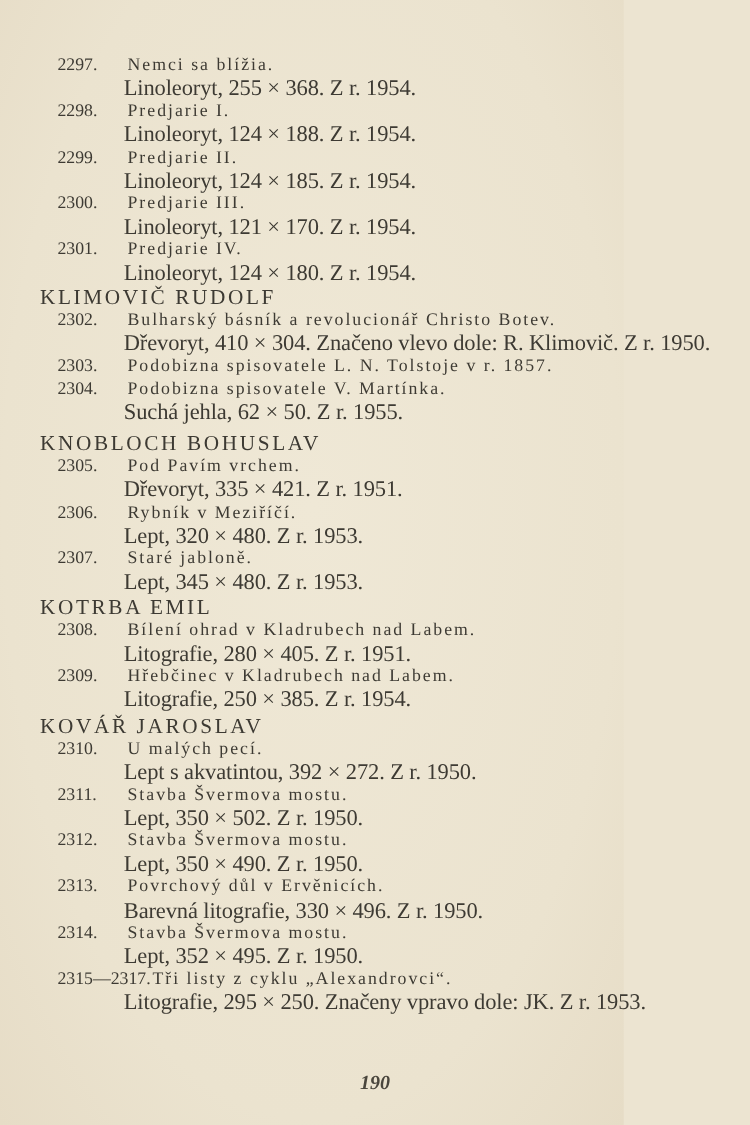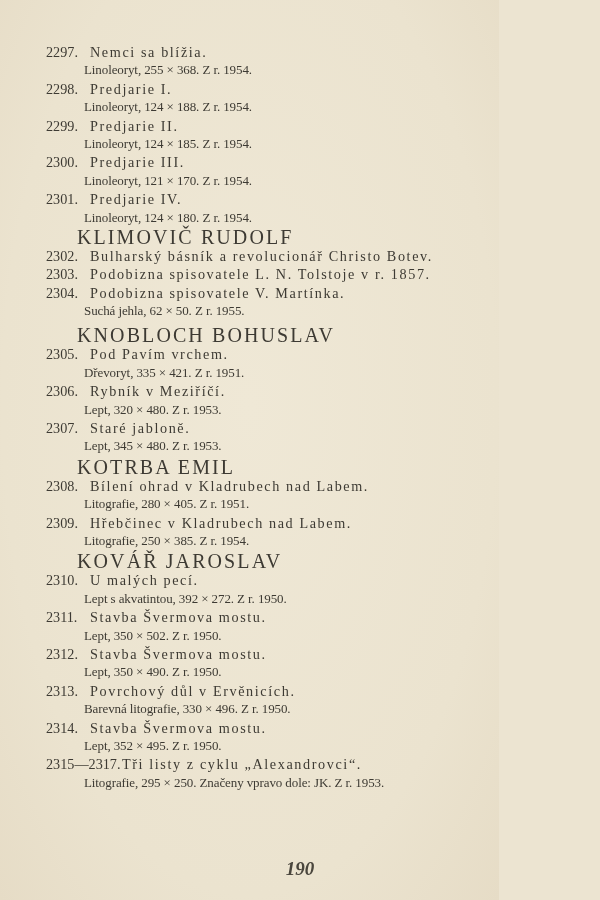--- a/index.html
+++ b/index.html
@@ -39,55 +39,54 @@
     .num {
       position: absolute;
       left: 14px;
       letter-spacing: 0px;
     }
     .num.range {
       left: 14px;
     }
     .title {
       position: absolute;
-      left: 58px;
+      left: 70px;
       letter-spacing: 1.6px;
     }
     .title.range-title {
       left: 90px;
       font-family: Liberation Serif, serif;
     }
     .desc {
       position: absolute;
-      left: 52px;
-      font-size: 13px;
+      left: 67px;
+      font-size: 18px;
       letter-spacing: -0.1px;
       text-align: right;
     }
     .artist {
       height: 19px;
       line-height: 19px;
-      font-size: 20px;
+      font-size: 17px;
       letter-spacing: 2.1px;
       margin-top: 2px;
       margin-bottom: 0px;
-      margin-left: 45px;
     }
     .artist.first {
       margin-top: 1px;
     }
     .page-number {
       position: absolute;
       left: 0;
       width: 600px;
       top: 858px;
       text-align: center;
       font-style: italic;
       font-weight: bold;
-      font-size: 19px;
+      font-size: 16px;
       color: #4a463d;
     }
   </style>
 </head>
 <body>
 
 <div class="page">
   <div class="content">
 
     <div class="line">
@@ -125,20 +124,23 @@
     <div class="line">
       <span class="desc">Linoleoryt, 124 × 180. Z r. 1954.</span>
     </div>
 
     <div class="artist first">KLIMOVIČ RUDOLF</div>
     <div class="line">
       <span class="num">2302.</span>
       <span class="title">Bulharský básník a revolucionář Christo Botev.</span>
     </div>
     <div class="line">
+      <span class="desc">Dřevoryt, 410 × 304. Značeno vlevo dole: R. Klimovič. Z r. 1950.</span>
+    </div>
+    <div class="line">
       <span class="num">2303.</span>
       <span class="title">Podobizna spisovatele L. N. Tolstoje v r. 1857.</span>
     </div>
     <div class="line">
       <span class="num">2304.</span>
       <span class="title">Podobizna spisovatele V. Martínka.</span>
     </div>
     <div class="line">
       <span class="desc">Suchá jehla, 62 × 50. Z r. 1955.</span>
     </div>

